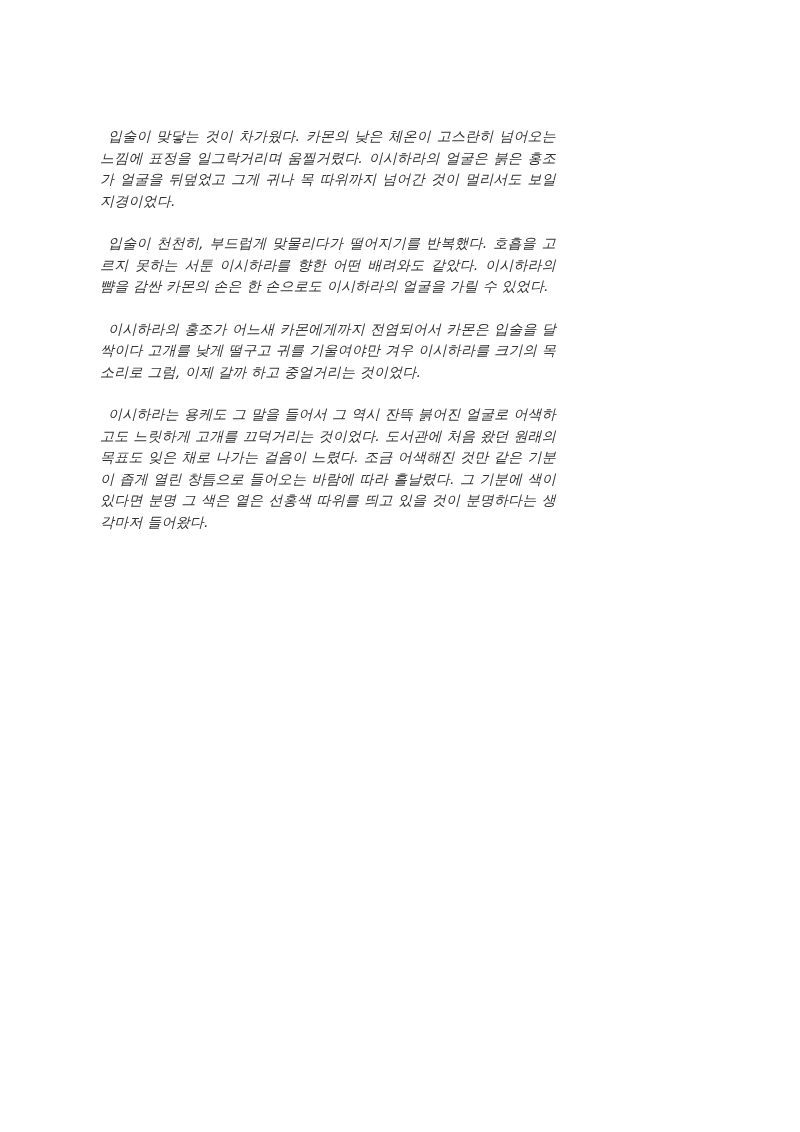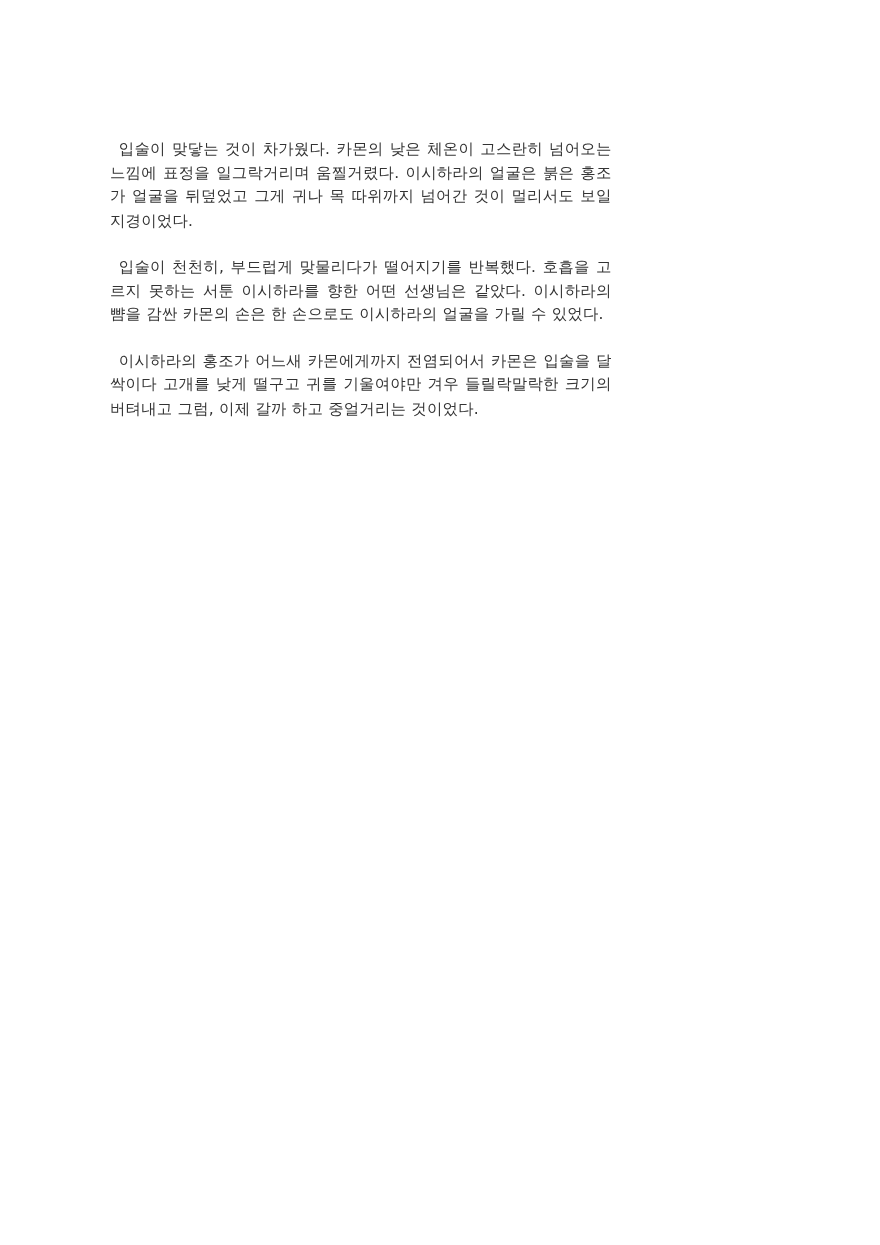--- a/index.html
+++ b/index.html
@@ -12,32 +12,34 @@
     height: 1132px;
     overflow: hidden;
     font-family: "DejaVu Sans", "Liberation Sans", sans-serif;
   }
   .page {
     box-sizing: border-box;
     width: 656px;
     height: 1132px;
     padding: 126px 100px 0 100px;
     background: #ffffff;
+    font-style: italic;
   }
   .page p {
     margin: 0 0 21px 0;
     font-size: 14px;
     line-height: 21.5px;
     color: #333333;
     text-align: justify;
     text-indent: 8px;
     word-break: break-all;
     letter-spacing: 0.2px;
   }
 </style>
 </head>
 <body>
 
 <div class="page">
   <p>입술이 맞닿는 것이 차가웠다. 카몬의 낮은 체온이 고스란히 넘어오는 느낌에 표정을 일그락거리며 움찔거렸다. 이시하라의 얼굴은 붉은 홍조가 얼굴을 뒤덮었고 그게 귀나 목 따위까지 넘어간 것이 멀리서도 보일 지경이었다.</p>
-  <p>입술이 천천히, 부드럽게 맞물리다가 떨어지기를 반복했다. 호흡을 고르지 못하는 서툰 이시하라를 향한 어떤 선생님은 같았다. 이시하라의 뺨을 감싼 카몬의 손은 한 손으로도 이시하라의 얼굴을 가릴 수 있었다.</p>
-  <p>이시하라의 홍조가 어느새 카몬에게까지 전염되어서 카몬은 입술을 달싹이다 고개를 낮게 떨구고 귀를 기울여야만 겨우 들릴락말락한 크기의 버텨내고 그럼, 이제 갈까 하고 중얼거리는 것이었다.</p>
+  <p>입술이 천천히, 부드럽게 맞물리다가 떨어지기를 반복했다. 호흡을 고르지 못하는 서툰 이시하라를 향한 어떤 배려와도 같았다. 이시하라의 뺨을 감싼 카몬의 손은 한 손으로도 이시하라의 얼굴을 가릴 수 있었다.</p>
+  <p>이시하라의 홍조가 어느새 카몬에게까지 전염되어서 카몬은 입술을 달싹이다 고개를 낮게 떨구고 귀를 기울여야만 겨우 이시하라를 크기의 목소리로 그럼, 이제 갈까 하고 중얼거리는 것이었다.</p>
+  <p>이시하라는 용케도 그 말을 들어서 그 역시 잔뜩 붉어진 얼굴로 어색하고도 느릿하게 고개를 끄덕거리는 것이었다. 도서관에 처음 왔던 원래의 목표도 잊은 채로 나가는 걸음이 느렸다. 조금 어색해진 것만 같은 기분이 좁게 열린 창틈으로 들어오는 바람에 따라 흘날렸다. 그 기분에 색이 있다면 분명 그 색은 옅은 선홍색 따위를 띄고 있을 것이 분명하다는 생각마저 들어왔다.</p>
 </div>
 
 </body></html>

